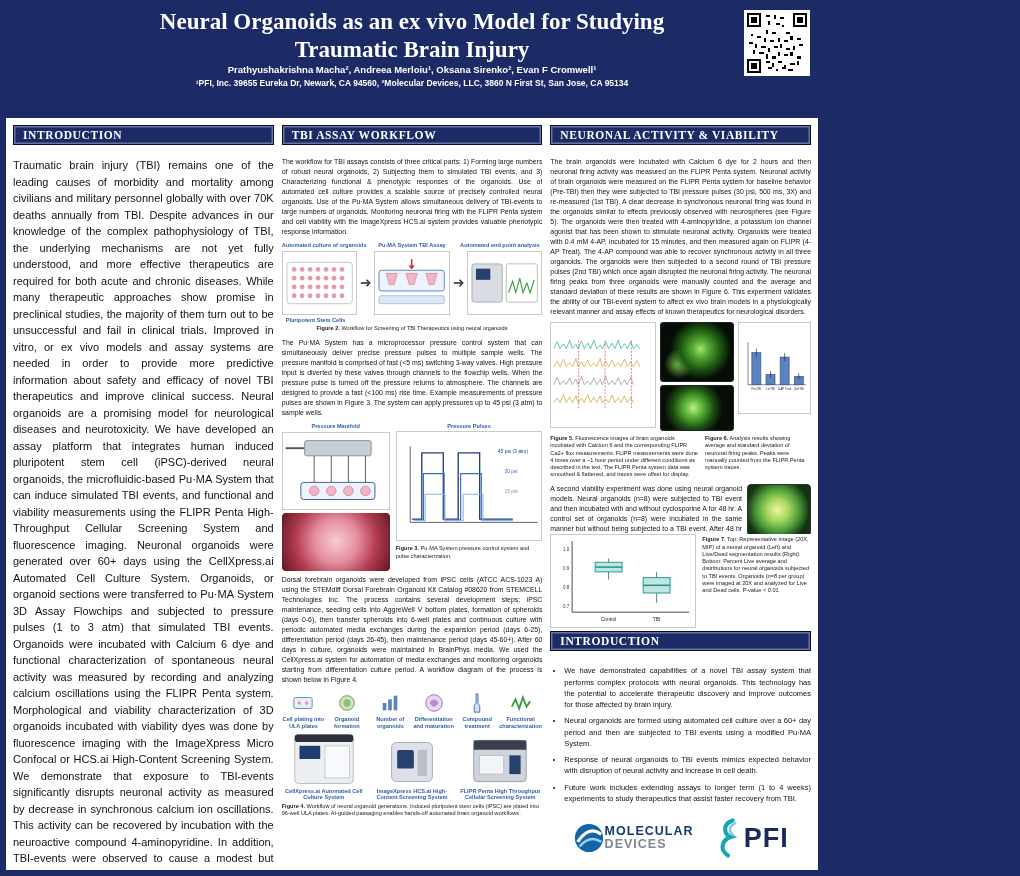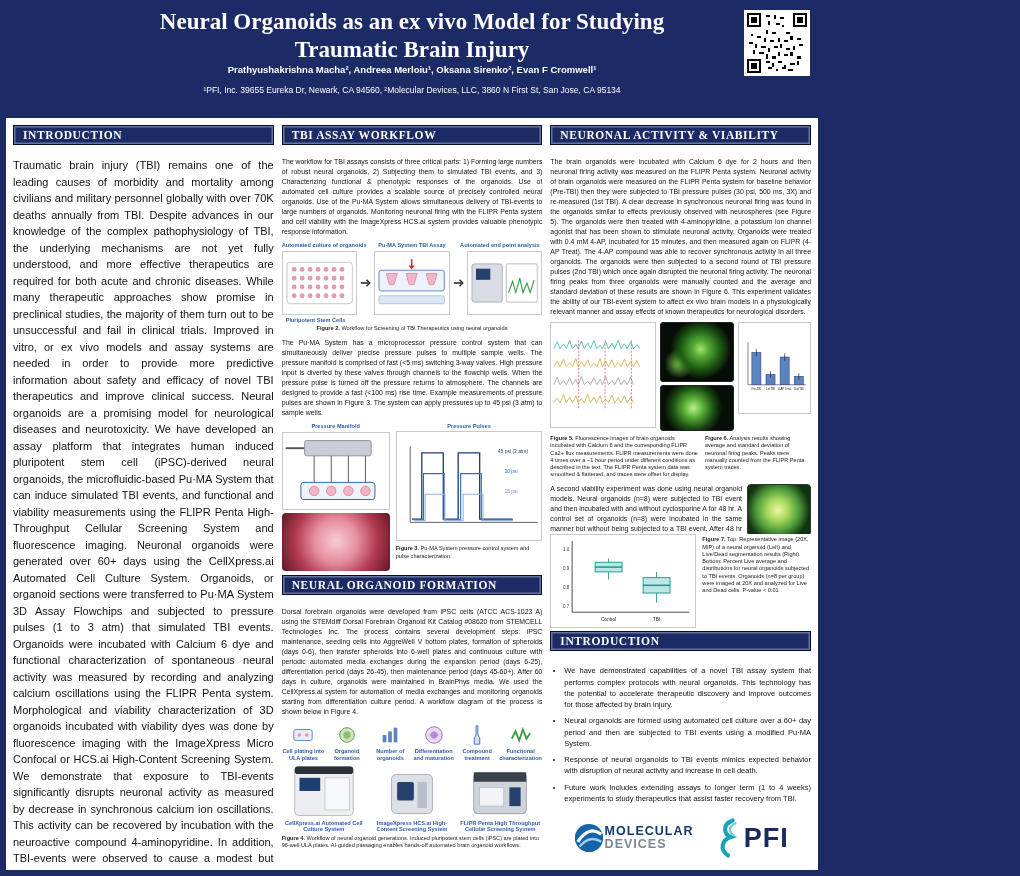--- a/index.html
+++ b/index.html
@@ -3,21 +3,21 @@
 <meta charset="utf-8">
 <style>
   *{margin:0;padding:0;box-sizing:border-box}
   html,body{width:1020px;height:876px}
   body{font-family:"Liberation Sans",sans-serif;background:#1c2a66;overflow:hidden}
   .poster{position:relative;width:824px;height:876px;background:#1c2a66}
   
   .hdr{height:118px;color:#fff;text-align:center;padding:8px 90px 4px;position:relative}
   .title{font-family:"Liberation Serif",serif;font-weight:bold;font-size:23px;line-height:1.22}
   .authors{font-size:9.5px;font-weight:bold;}
-  .affil{font-size:8.5px;font-weight:normal;margin-top:10px}
+  .affil{font-size:8.5px;font-weight:bold;margin-top:3px}
   .qr{position:absolute;right:14px;top:10px;width:66px;height:66px;background:#fff;padding:3px}
   
   .content{position:absolute;left:6px;right:6px;top:118px;bottom:6px;background:#fff;display:flex;gap:8px;padding:7px}
   .col{flex:1;min-width:0;overflow:hidden;display:flex;flex-direction:column}
   .secbar{background:#1c2a66;color:#fff;font-family:"Liberation Serif",serif;font-weight:bold;
           font-size:11.5px;letter-spacing:.6px;padding:3px 9px;border:1px solid #000d35;
           box-shadow:inset 0 0 0 1.5px rgba(255,255,255,.35);margin-bottom:12px;flex:none}
   .para{font-size:6.9px;line-height:1.45;text-align:justify;color:#121212;margin-bottom:5px}
   .intro{font-size:11px;line-height:1.5}
   .tight{margin-bottom:2px;text-align:left}
@@ -349,23 +349,20 @@
             <text x="130" y="38" font-size="6" fill="#3a6ebd">30 psi</text>
             <text x="130" y="62" font-size="6" fill="#6f94c6">15 psi</text>
           </svg>
           <p class="cap">
             <b>Figure 3.</b>
             <span>Pu·MA System pressure control system and pulse characterization.</span>
           </p>
         </div>
       </div>
 
-      <div class="secbar">
-        <span>NEURAL ORGANOID FORMATION</span>
-      </div>
       <p class="para">Dorsal forebrain organoids were developed from iPSC cells (ATCC ACS-1023 A) using the STEMdiff Dorsal Forebrain Organoid Kit Catalog #08620 from STEMCELL Technologies Inc. The process contains several development steps: iPSC maintenance, seeding cells into AggreWell V bottom plates, formation of spheroids (days 0-6), then transfer spheroids into 6-well plates and continuous culture with periodic automated media exchanges during the expansion period (days 6-25), differentiation period (days 26-45), then maintenance period (days 45-60+). After 60 days in culture, organoids were maintained in BrainPhys media. We used the CellXpress.ai system for automation of media exchanges and monitoring organoids starting from differentiation culture period. A workflow diagram of the process is shown below in Figure 4.</p>
 
       <div>
         <div class="steps">
           <div class="step">
             <svg viewBox="0 0 24 24" width="22" height="22">
                 <rect x="2" y="6" width="20" height="12" rx="2" fill="#e8eef8" stroke="#5b83c0"></rect>
                 <circle cx="8" cy="12" r="2" fill="#e59aa8"></circle>
                 <circle cx="16" cy="12" r="2" fill="#e59aa8"></circle>
               </svg>

